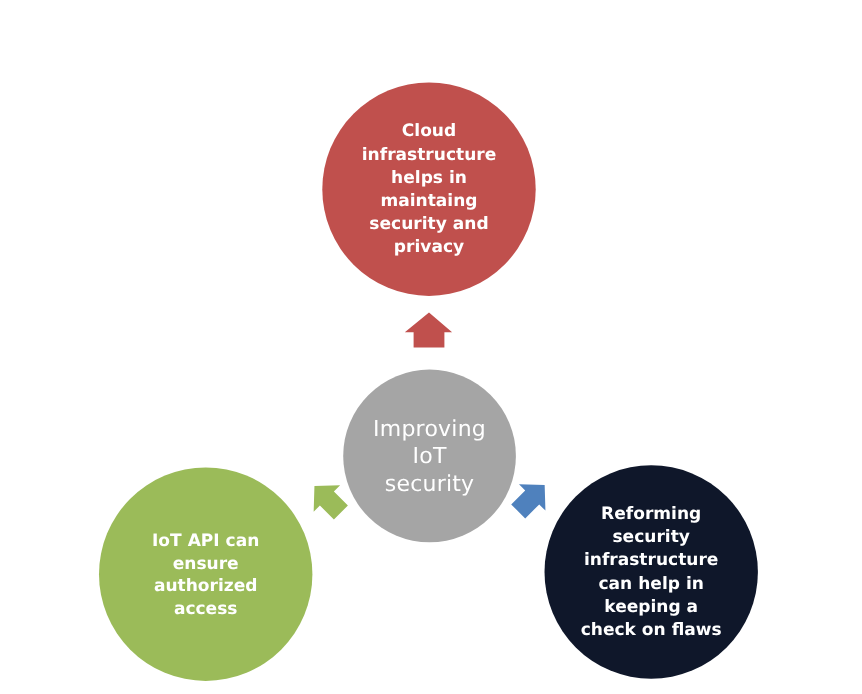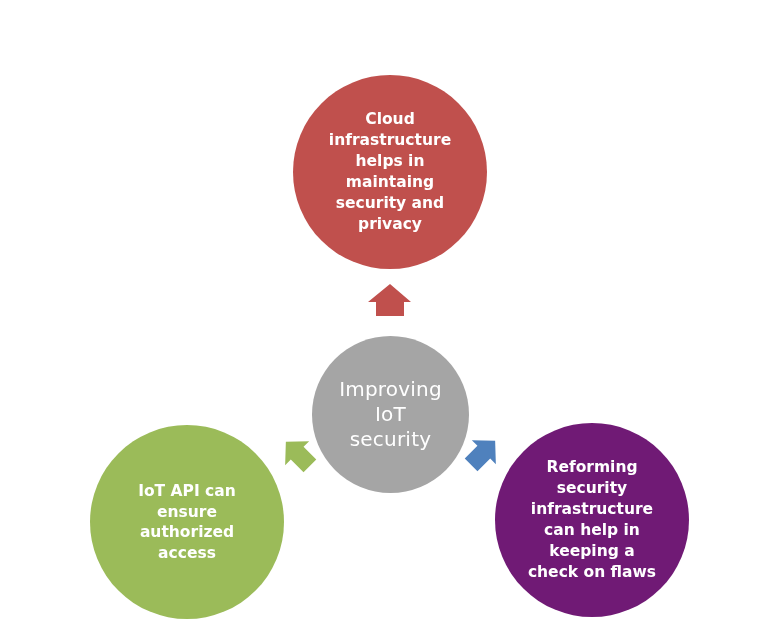--- a/index.html
+++ b/index.html
@@ -88,17 +88,17 @@
   </div>
 
   <div class="node node-center" id="node-center" style="background: rgb(165, 165, 165);">
     <span class="label">Improving<br>IoT<br>security</span>
   </div>
 
   <div class="node node-left" id="node-left" style="background: rgb(155, 187, 89);">
     <span class="label">IoT API can<br>ensure<br>authorized<br>access</span>
   </div>
 
-  <div class="node node-right" id="node-right" style="background: #701a75;">
+  <div class="node node-right" id="node-right" style="background: #0f172a;">
     <span class="label">Reforming<br>security<br>infrastructure<br>can help in<br>keeping a<br>check on flaws</span>
   </div>
 
 </div>
 
 </body></html>

